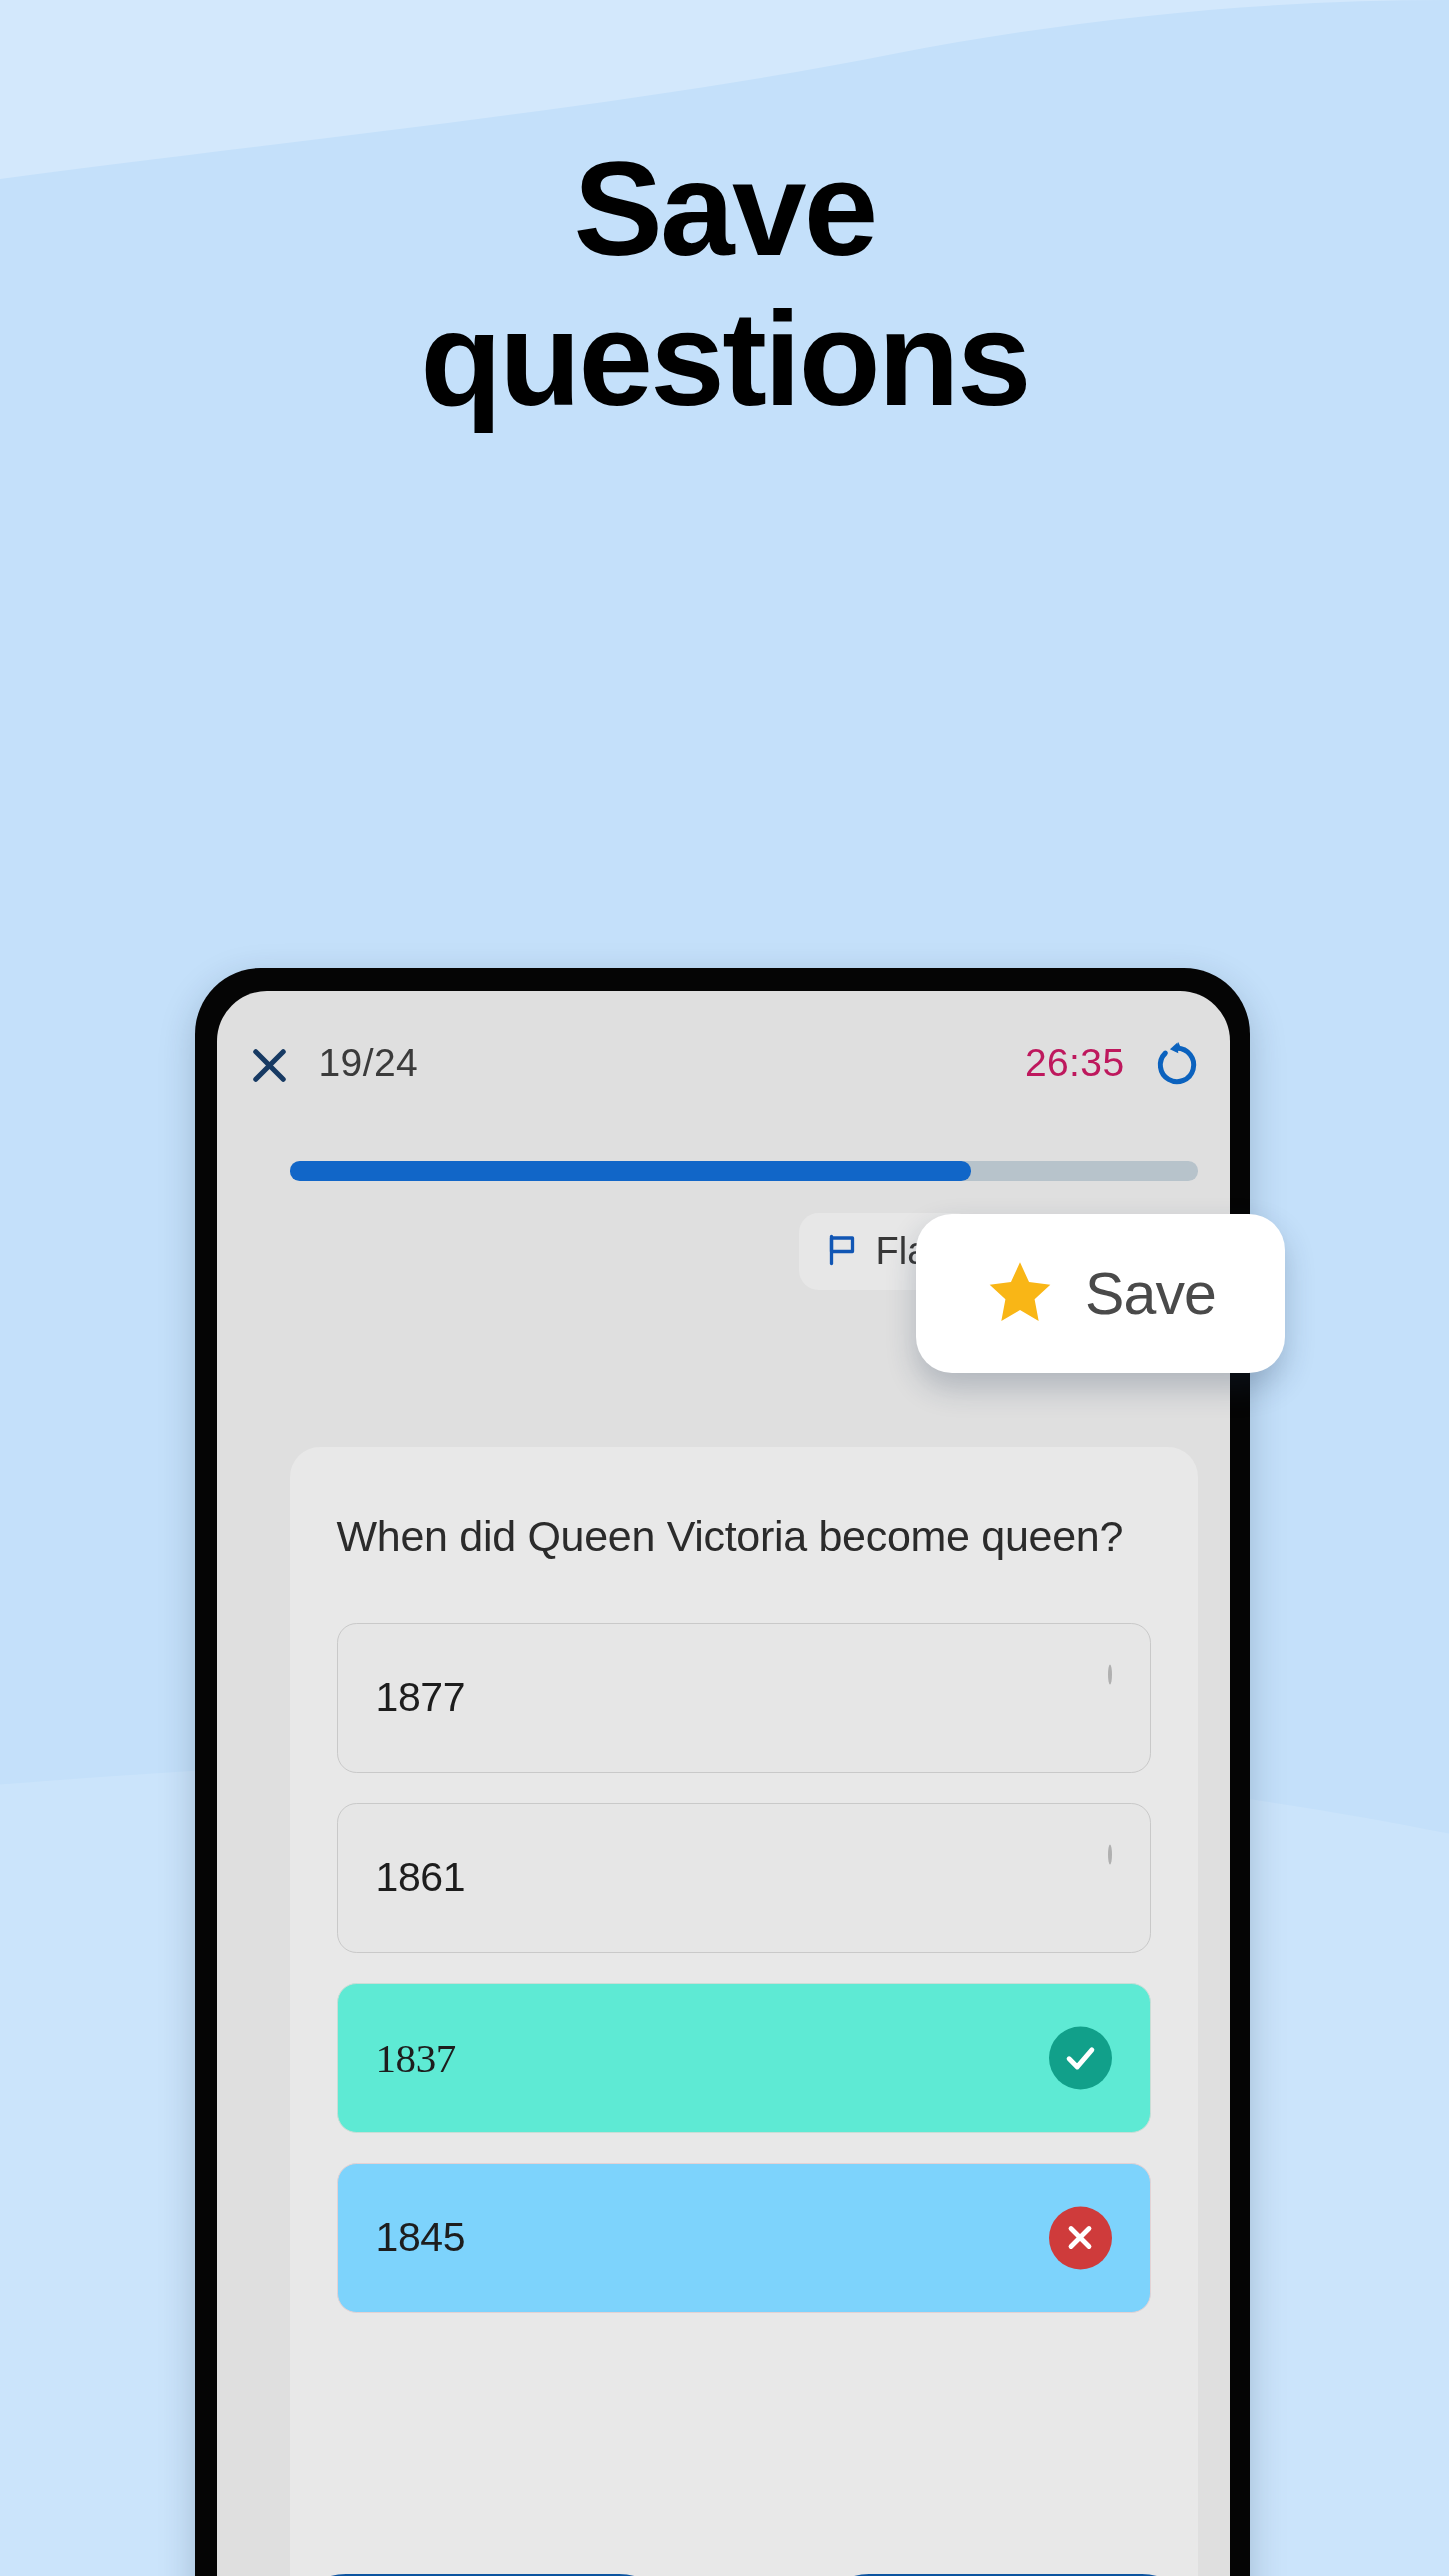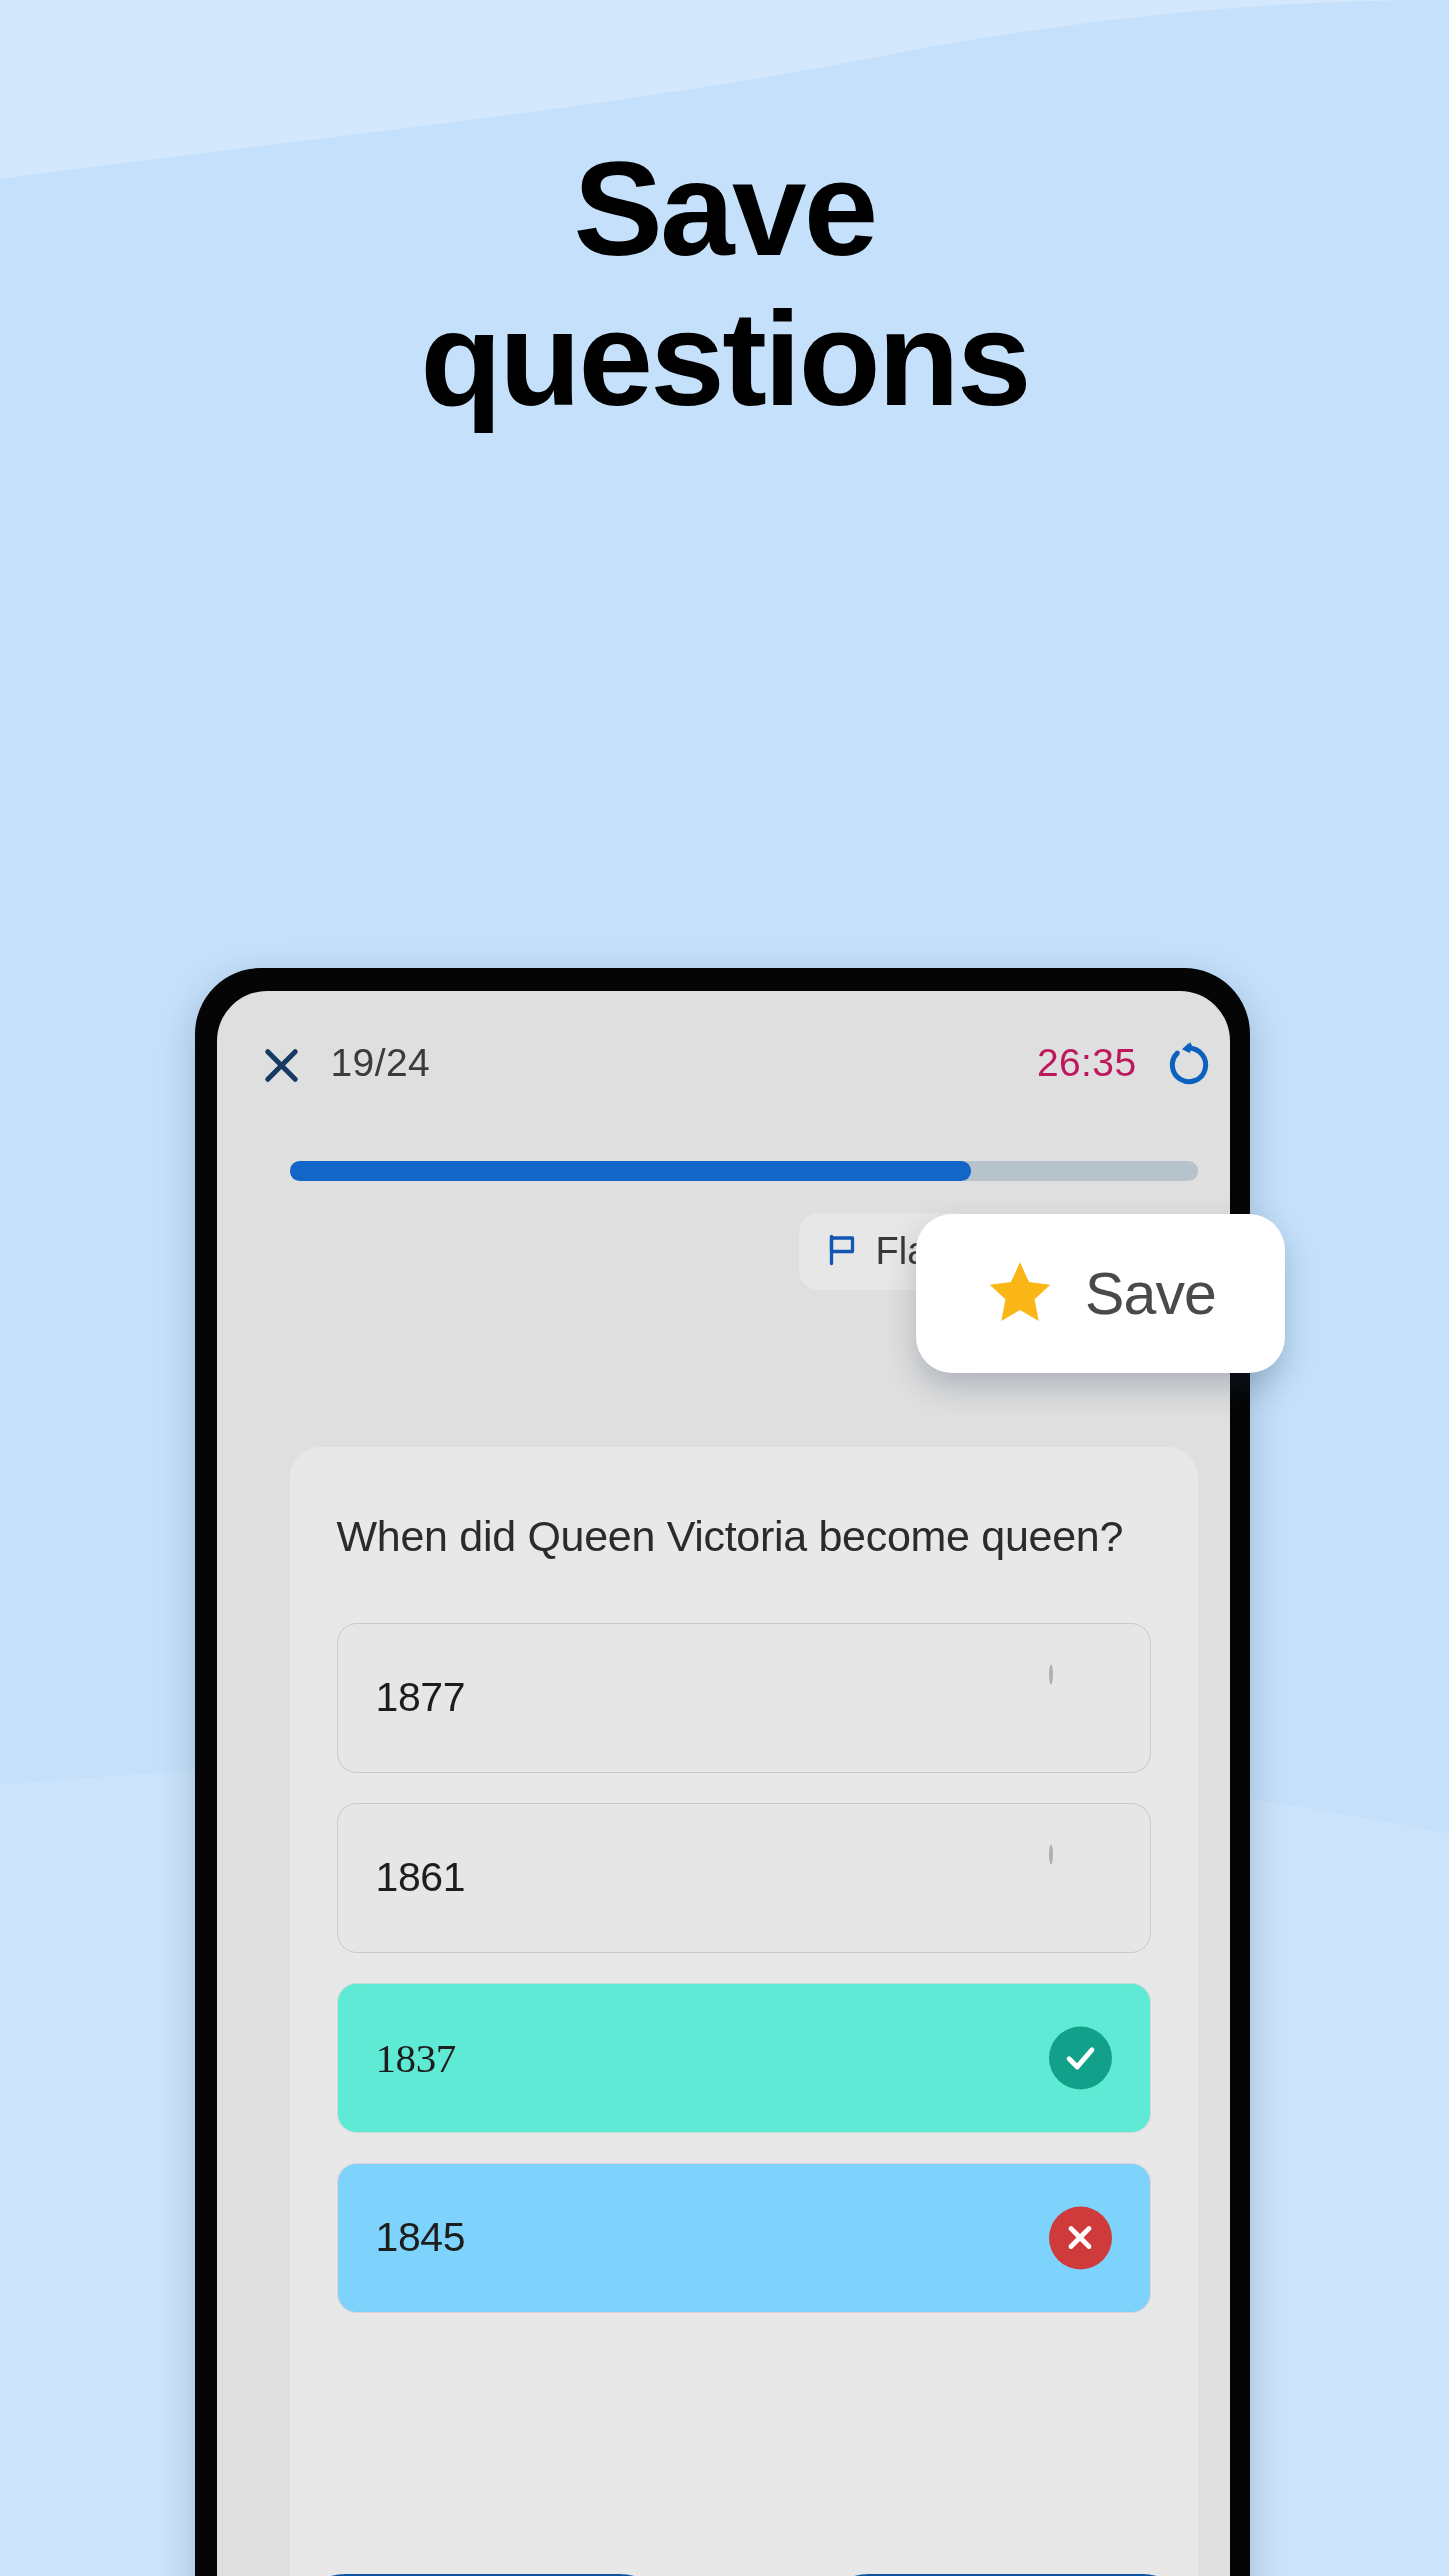--- a/index.html
+++ b/index.html
@@ -41,21 +41,21 @@
     position:absolute;
     left:21.5px; top:23px;
     width:1013px; height:1676px;
     background:#dfdfdf;
     border-radius:50px 50px 0 0;
     overflow:hidden;
   }
 
   
   .quiz-topbar {
-    position:absolute; top:34px; left:16px; width:1013px; height:79px;
+    position:absolute; top:34px; left:4px; width:1013px; height:79px;
     display:flex; align-items:center;
   }
   .close-icon {
     position:absolute; left:19.7px; top:10.7px;
     width:59px; height:59px;
     display:flex; align-items:center; justify-content:center;
   }
   .qcount {
     position:absolute; left:98px; top:16px;
     font-size:39px; color:#3b3b3b; letter-spacing:0.4px;
@@ -105,20 +105,21 @@
   }
 
   .options { margin-top:57px; }
   .option {
     position:relative;
     height:150px;
     border-radius:19.7px;
     margin-bottom:30px;
     display:flex; align-items:center;
     padding:0 38px;
+    text-align:right;
   }
   .option.neutral { background:#e6e6e6; border:1.8px solid #c9c9c9; }
   .option.correct { background:#5eead4; border:1.8px solid #c9ded6;font-family:Liberation Serif, serif; }
   .option.wrong   { background:#7dd3fc; border:1.8px solid #e3d2d4; }
   .option-label { font-size:41px; color:#1d1d1d; letter-spacing:-0.4px; }
   .option-mark {
     position:absolute; right:38px; top:50%;
     transform:translateY(-50%);
     width:63px; height:63px;
   }

